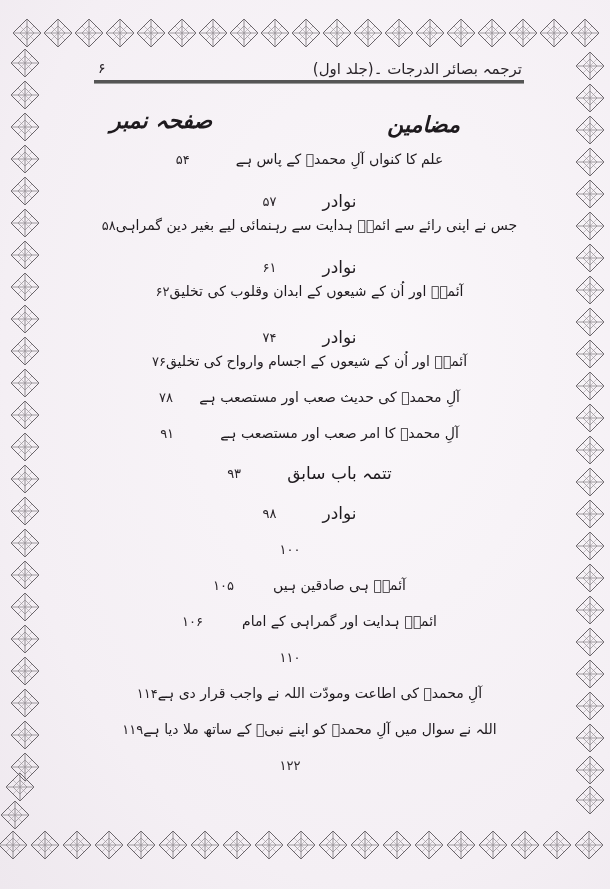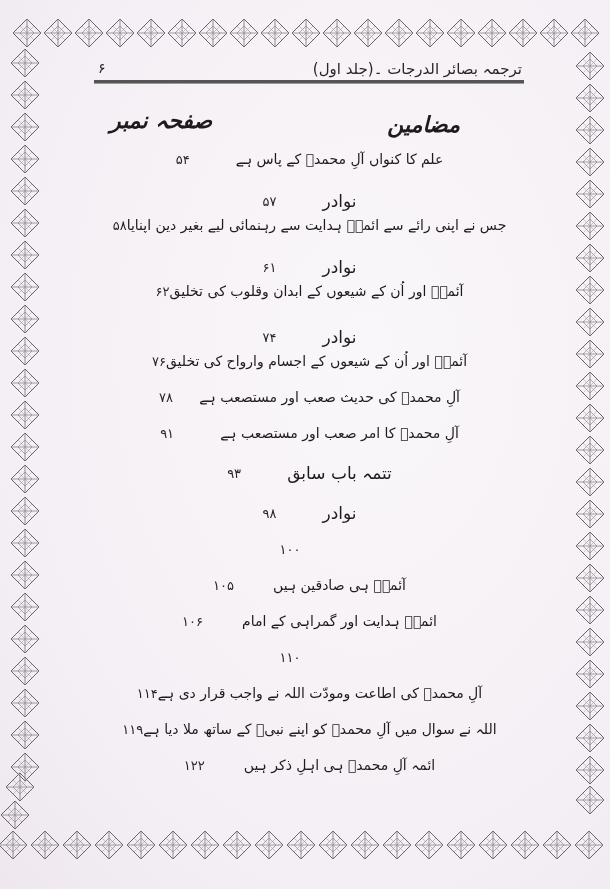--- a/index.html
+++ b/index.html
@@ -173,21 +173,21 @@
     <div class="row" style="top:0px">
       <span class="pg">۵۴</span>
       <span class="title">علم کا کنواں آلِ محمدؑ کے پاس ہے</span>
     </div>
     <div class="row heading" style="top:42px">
       <span class="pg">۵۷</span>
       <span class="title">نوادر</span>
     </div>
     <div class="row" style="top:66px">
       <span class="pg">۵۸</span>
-      <span class="title">جس نے اپنی رائے سے ائمہؑ ہدایت سے رہنمائی لیے بغیر دین اپنایا</span>
+      <span class="title">جس نے اپنی رائے سے ائمہؑ ہدایت سے رہنمائی لیے بغیر دین گمراہی</span>
     </div>
     <div class="row heading" style="top:108px">
       <span class="pg">۶۱</span>
       <span class="title">نوادر</span>
     </div>
     <div class="row" style="top:132px">
       <span class="pg">۶۲</span>
       <span class="title">آئمہؑ اور اُن کے شیعوں کے ابدان وقلوب کی تخلیق</span>
     </div>
     <div class="row heading" style="top:178px">
@@ -231,16 +231,15 @@
     <div class="row" style="top:534px">
       <span class="pg">۱۱۴</span>
       <span class="title">آلِ محمدؑ کی اطاعت ومودّت اللہ نے واجب قرار دی ہے</span>
     </div>
     <div class="row" style="top:570px">
       <span class="pg">۱۱۹</span>
       <span class="title">اللہ نے سوال میں آلِ محمدؑ کو اپنے نبیؐ کے ساتھ ملا دیا ہے</span>
     </div>
     <div class="row" style="top:606px">
       <span class="pg">۱۲۲</span>
-      <span class="title">ائمہ آلِ محمدؑ ہی اہلِ ذکر ہیں</span>
     </div>
   </div>
 </div>
 
 </body></html>

